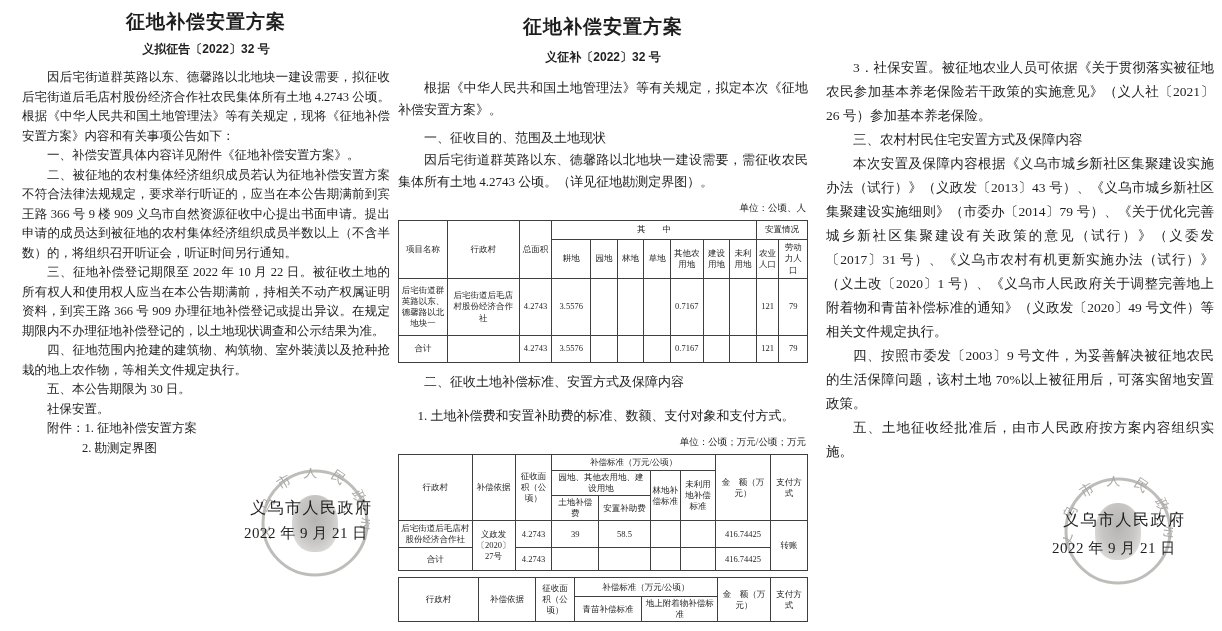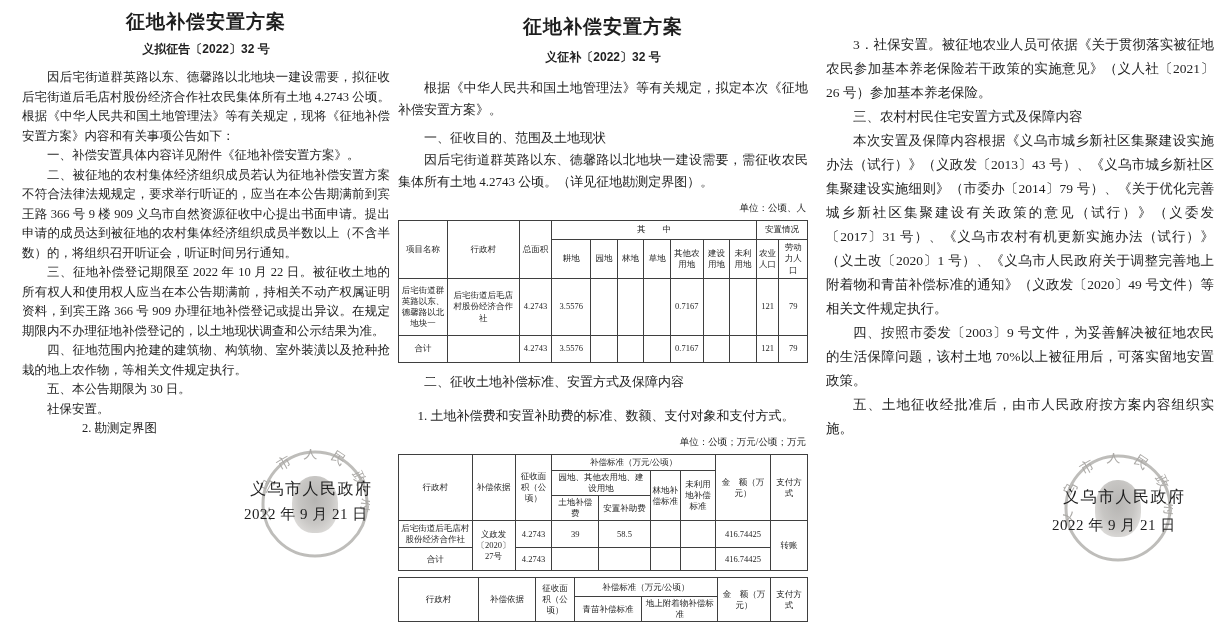--- a/index.html
+++ b/index.html
@@ -4,21 +4,21 @@
 <style>
   html,body { margin:0; padding:0; }
   body {
     width:1222px; height:631px; background:#ffffff; color:#1e1e1e;
     font-family:"Liberation Serif","DejaVu Serif",serif;
     position:relative; overflow:hidden;
   }
   .col { position:absolute; top:0; }
   .col1 { left:22px;  width:368px; padding-top:12px; font-size:12.5px; line-height:19.5px; }
   .col2 { left:398px; width:410px; padding-top:16px; font-size:13px;   line-height:22px; }
-  .col3 { left:826px; width:388px; padding-top:33px; font-size:13.5px; line-height:24px; }
+  .col3 { left:826px; width:388px; padding-top:56px; font-size:13.5px; line-height:24px; }
 
   .doc-title {
     font-family:"Liberation Sans","DejaVu Sans",sans-serif;
     font-weight:bold; text-align:center; font-size:19px;
     letter-spacing:1px; margin:0 0 8px 0;
   }
   .doc-no {
     font-family:"Liberation Sans","DejaVu Sans",sans-serif;
     font-weight:bold; text-align:center; font-size:12px; margin:0 0 9px 0;
   }
@@ -72,20 +72,21 @@
 <section class="col col1">
   <h1 class="doc-title">征地补偿安置方案</h1>
   <div class="doc-no">义拟征告〔2022〕32 号</div>
   <p class="para">因后宅街道群英路以东、德馨路以北地块一建设需要，拟征收后宅街道后毛店村股份经济合作社农民集体所有土地 4.2743 公顷。根据《中华人民共和国土地管理法》等有关规定，现将《征地补偿安置方案》内容和有关事项公告如下：</p>
   <p class="para">一、补偿安置具体内容详见附件《征地补偿安置方案》。</p>
   <p class="para">二、被征地的农村集体经济组织成员若认为征地补偿安置方案不符合法律法规规定，要求举行听证的，应当在本公告期满前到宾王路 366 号 9 楼 909 义乌市自然资源征收中心提出书面申请。提出申请的成员达到被征地的农村集体经济组织成员半数以上（不含半数）的，将组织召开听证会，听证时间另行通知。</p>
   <p class="para">三、征地补偿登记期限至 2022 年 10 月 22 日。被征收土地的所有权人和使用权人应当在本公告期满前，持相关不动产权属证明资料，到宾王路 366 号 909 办理征地补偿登记或提出异议。在规定期限内不办理征地补偿登记的，以土地现状调查和公示结果为准。</p>
   <p class="para">四、征地范围内抢建的建筑物、构筑物、室外装潢以及抢种抢栽的地上农作物，等相关文件规定执行。</p>
   <p class="para">五、本公告期限为 30 日。</p>
   <p class="para">社保安置。</p>
+  <p class="para">附件：1. 征地补偿安置方案</p>
   <p class="para attach-sub">2. 勘测定界图</p>
 
   <div class="seal-block">
     <div class="seal">
       <svg viewBox="0 0 110 110" width="110" height="110">
         <circle cx="55" cy="55" r="52" fill="none" stroke="#b3b1ae" stroke-width="3" opacity="0.85"></circle>
         <defs>
             <path id="sealArcA" d="M 13,77 A 47,47 0 1 1 97,77" fill="none"></path>
           </defs>
         <text fill="#aba9a6" font-size="14" letter-spacing="12" font-family="&quot;Liberation Sans&quot;,sans-serif">

